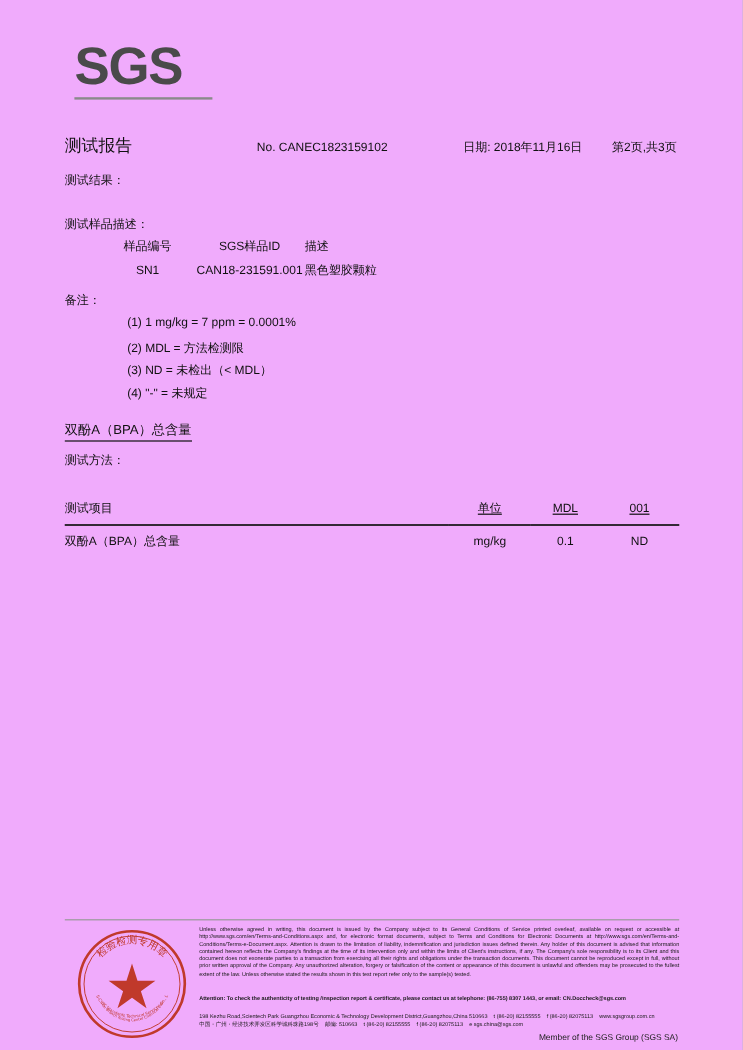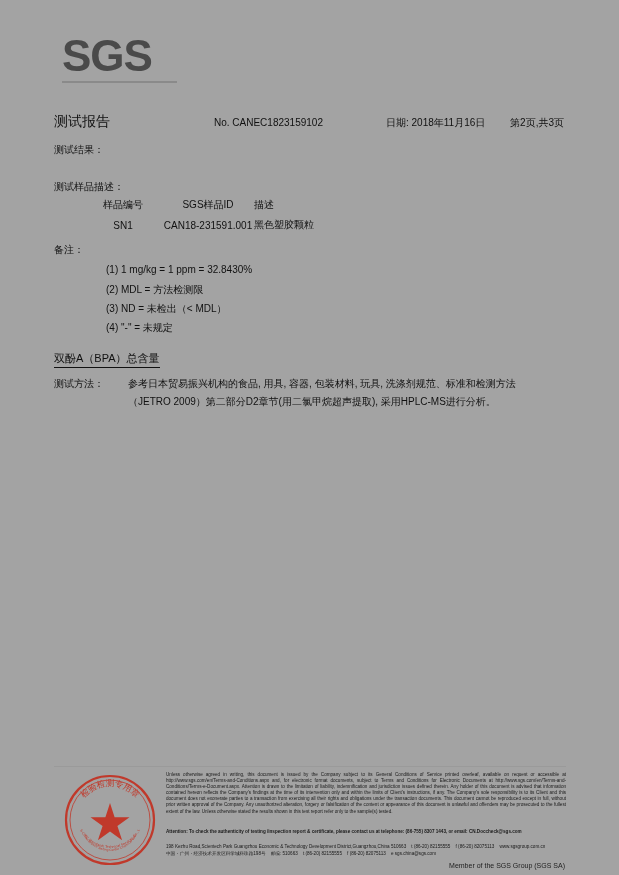--- a/index.html
+++ b/index.html
@@ -7,21 +7,21 @@
     padding: 0;
     background: #b8b8b8;
   }
   body {
     font-family: "Liberation Sans", sans-serif;
   }
   .page {
     position: relative;
     width: 619px;
     height: 875px;
-    background: #a3a3a3;
+    background: #f0abfc;
     overflow: hidden;
   }
 
   
   .logo-block {
     position: absolute;
     left: 62px;
     top: 34px;
     width: 115px;
   }
@@ -256,29 +256,46 @@
     <tbody>
       <tr>
         <td class="col-no cell-center">SN1</td>
         <td class="col-id cell-center">CAN18-231591.001</td>
         <td class="col-desc">黑色塑胶颗粒</td>
       </tr>
     </tbody>
   </table>
 
   <div class="line indent1 remarks-label">备注：</div>
-  <div class="line indent3 remark r1">(1) 1 mg/kg = 1 ppm = 32.8430%</div>
+  <div class="line indent3 remark r1">(1) 1 mg/kg = 7 ppm = 0.0001%</div>
   <div class="line indent3 remark r2">(2) MDL = 方法检测限</div>
   <div class="line indent3 remark r3">(3) ND = 未检出（&lt; MDL）</div>
   <div class="line indent3 remark r4">(4) "-" = 未规定</div>
 
   <div class="section-head">双酚A（BPA）总含量</div>
   <div class="method-label">测试方法：</div>
-  <div class="method-text">参考日本贸易振兴机构的食品, 用具, 容器, 包装材料, 玩具, 洗涤剂规范、标准和检测方法（JETRO 2009）第二部分D2章节(用二氯甲烷超声提取), 采用HPLC-MS进行分析。</div>
-
+
+  <table class="result-table">
+    <thead>
+      <tr>
+        <th class="rt-item">测试项目</th>
+        <th class="rt-unit th-underline">单位</th>
+        <th class="rt-mdl th-underline">MDL</th>
+        <th class="rt-val th-underline">001</th>
+      </tr>
+    </thead>
+    <tbody>
+      <tr>
+        <td class="rt-item">双酚A（BPA）总含量</td>
+        <td class="rt-unit">mg/kg</td>
+        <td class="rt-mdl">0.1</td>
+        <td class="rt-val">ND</td>
+      </tr>
+    </tbody>
+  </table>
 
   <div class="footer-rule"></div>
 
   <div class="stamp">
     <svg width="96" height="96" viewBox="0 0 96 96" aria-hidden="true">
       <circle cx="48" cy="48" r="44" fill="none" stroke="#c0392b" stroke-width="2.2"></circle>
       <circle cx="48" cy="48" r="40" fill="none" stroke="#c0392b" stroke-width="0.8"></circle>
       <path d="M48 31 l4.6 14.2 h14.9 l-12.1 8.8 4.7 14.2 -12.1 -8.8 -12.1 8.8 4.7 -14.2 -12.1 -8.8 h14.9 Z" fill="#c0392b"></path>
       <path id="arcTop" d="M 14 48 A 34 34 0 0 1 82 48" fill="none"></path>
       <text font-size="8.5" fill="#c0392b" font-family="DejaVu Sans, sans-serif">

